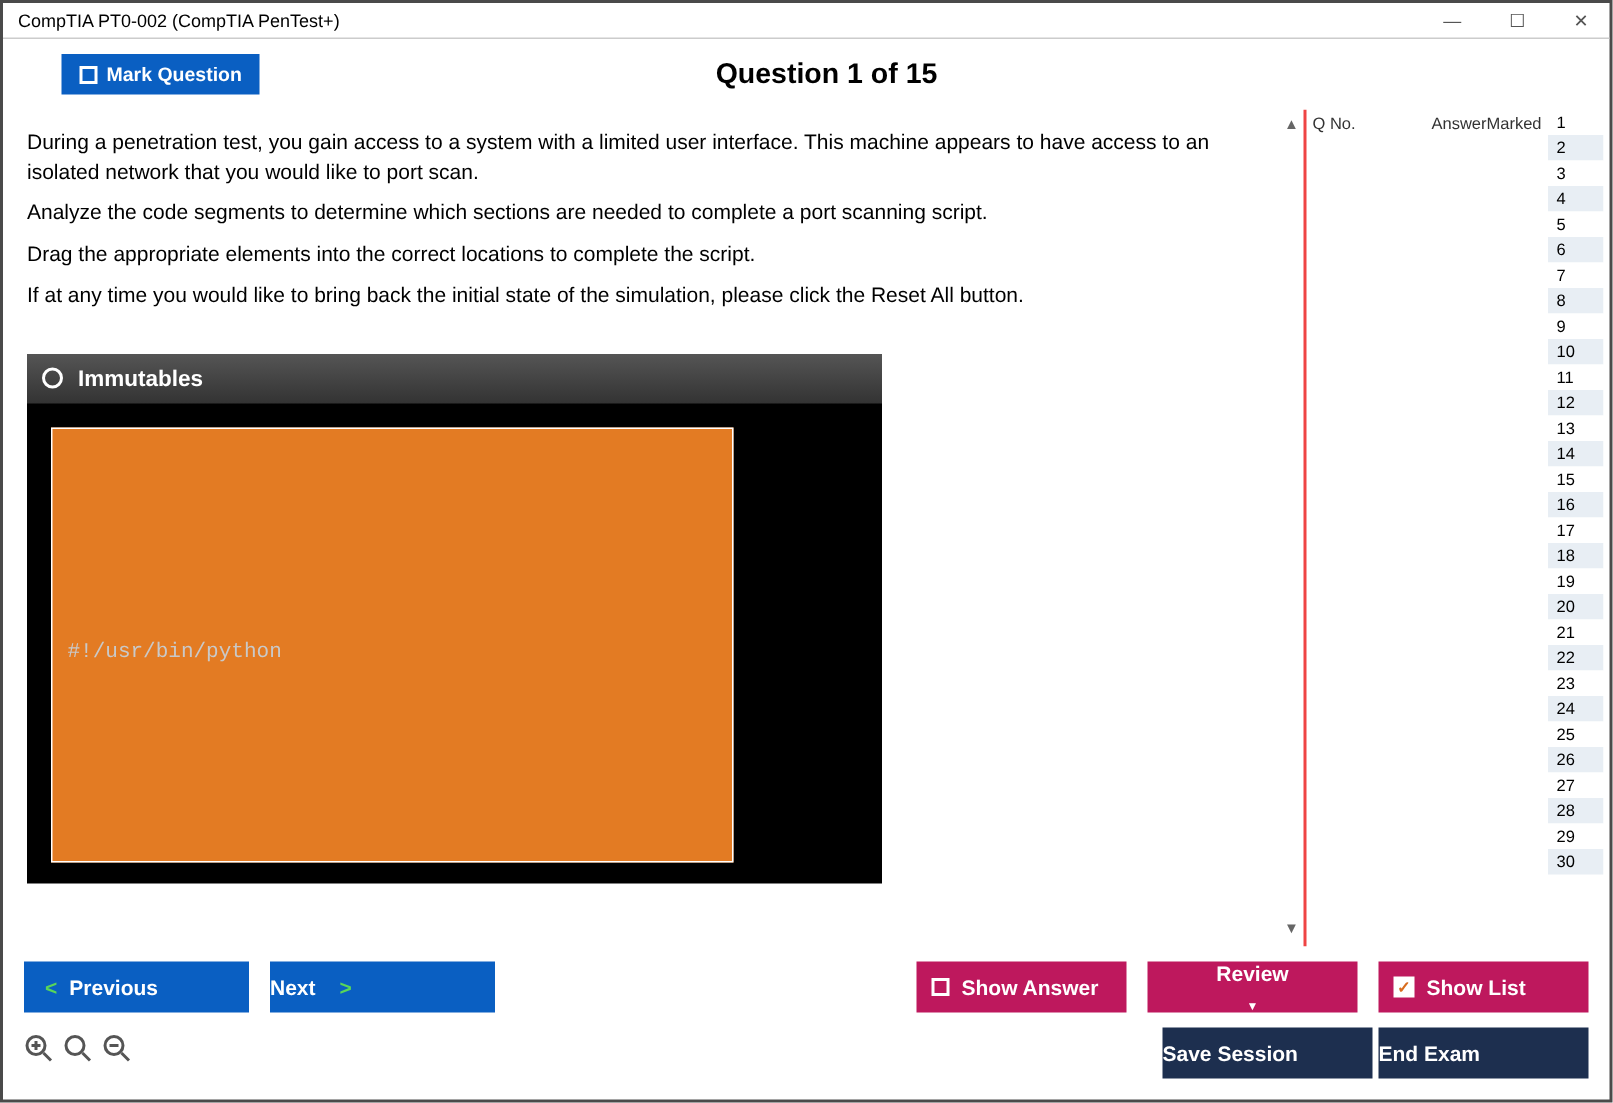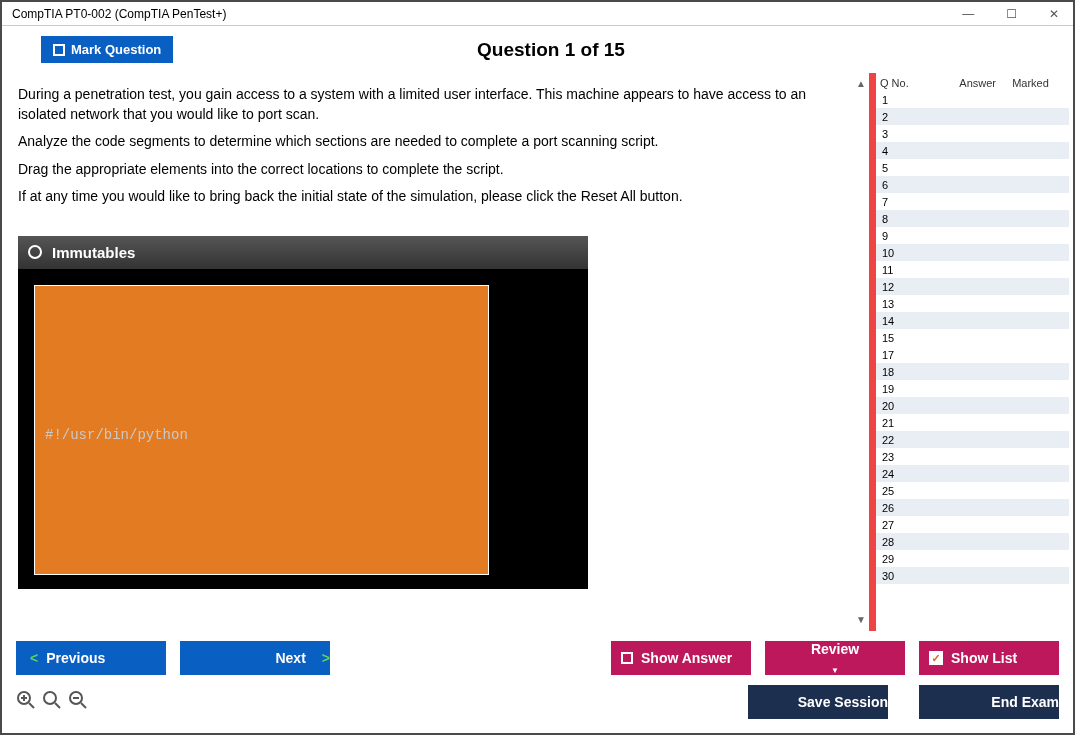--- a/index.html
+++ b/index.html
@@ -123,23 +123,23 @@
   width: 16px;
   display: flex;
   flex-direction: column;
   align-items: center;
   height: calc(100% - 8px);
   color: #666;
   font-size: 10px;
 }
 .sidebar {
   width: 200px;
-  border-left: 7px solid #ef4444;
-  display: flex;
-  flex-direction: column;
+  border-left: 2px solid #ef4444;
+  display: flex;
+  flex-direction: row;
   font-size: 11px;
 }
 .sidebar-head {
   display: flex;
   padding: 4px 4px 2px 4px;
   color: #333;
 }
 .sidebar-head .col { flex: 0 0 auto; }
 .sidebar-head .c1 { width: 36px; }
 .sidebar-head .c2 { width: 80px; text-align: right; }
@@ -167,21 +167,21 @@
   align-items: center;
 }
 .btn {
   border: none;
   color: #fff;
   font-weight: bold;
   font-size: 14px;
   height: 34px;
   display: flex;
   align-items: center;
-  justify-content: flex-end;
+  justify-content: flex-start;
   gap: 8px;
   cursor: pointer;
 }
 .btn-blue { background: #0a5fc2; }
 .btn-orange { background: #be185d; }
 .btn-dark { background: #1d2f4f; }
 .btn.prev { width: 150px; justify-content: flex-start; padding-left: 14px; }
 .btn.prev .chev { color: #59d659; font-weight: bold; }
 .btn.next { width: 150px; }
 .btn.next .chev { color: #59d659; font-weight: bold; margin-left: 8px; }
@@ -194,21 +194,21 @@
 .btn.show-list .chk {
   width: 14px; height: 14px; background: #fff; color: #d86c1e;
   display: inline-flex; align-items: center; justify-content: center;
   font-size: 11px; font-weight: bold;
 }
 .btn.save, .btn.end { width: 140px; }
 .footer-row2 {
   margin-top: 10px;
   display: flex;
   align-items: center;
-  gap: 31px;
+  gap: 4px;
 }
 .zoom-icons {
   display: flex;
   gap: 6px;
   color: #555;
   font-size: 20px;
 }
 .content::-webkit-scrollbar,
 .sidebar-body::-webkit-scrollbar { width: 16px; }
 .content::-webkit-scrollbar-thumb,
@@ -309,20 +309,23 @@
             <span class="qno">12</span>
           </div>
           <div class="qrow odd">
             <span class="qno">13</span>
           </div>
           <div class="qrow even">
             <span class="qno">14</span>
           </div>
           <div class="qrow odd">
             <span class="qno">15</span>
+          </div>
+          <div class="qrow even">
+            <span class="qno">16</span>
           </div>
           <div class="qrow odd">
             <span class="qno">17</span>
           </div>
           <div class="qrow even">
             <span class="qno">18</span>
           </div>
           <div class="qrow odd">
             <span class="qno">19</span>
           </div>

